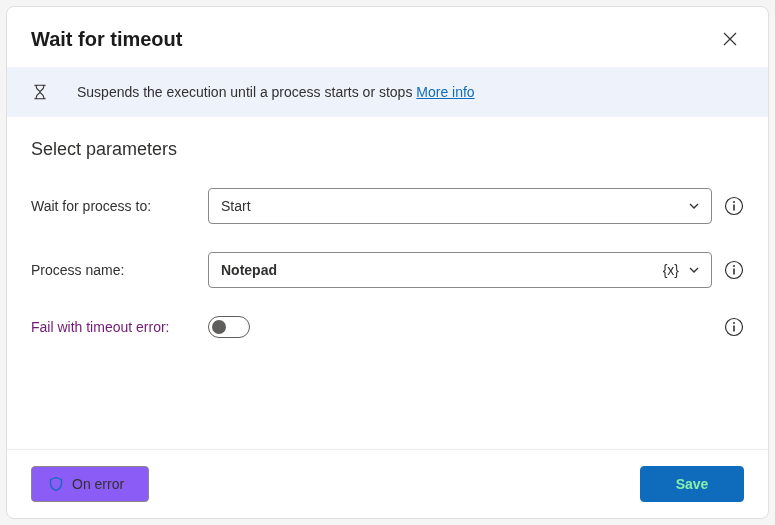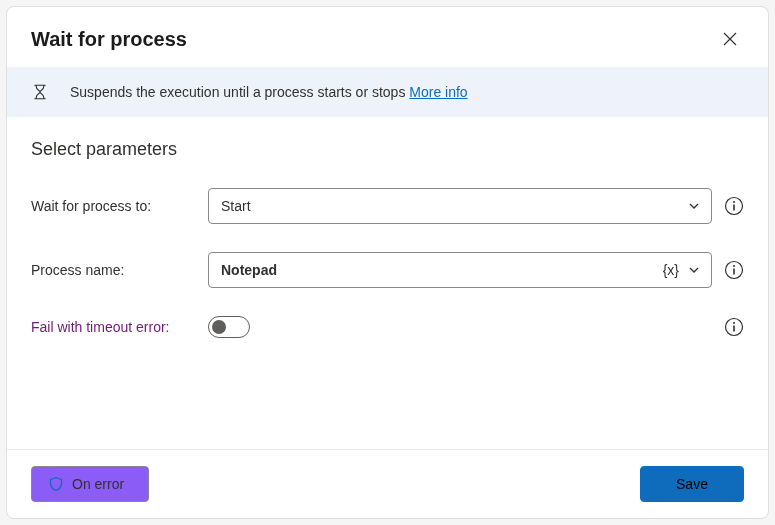--- a/index.html
+++ b/index.html
@@ -38,21 +38,21 @@
       align-items: center;
       justify-content: center;
       cursor: pointer;
       color: #333;
     }
     .info-bar {
       background: #eef3fb;
       padding: 16px 24px;
       display: flex;
       align-items: center;
-      gap: 21px;
+      gap: 28px;
       font-size: 14px;
       color: #323130;
     }
     .hourglass {
       width: 18px;
       height: 18px;
       flex-shrink: 0;
     }
     .info-link {
       color: #0f6cbd;
@@ -173,39 +173,39 @@
       font-family: inherit;
     }
     .btn-onerror {
       gap: 8px;
       padding: 0 24px 0 16px;
     }
     .footer-spacer { flex: 1; }
     .btn-primary {
       background: #0f6cbd;
       border-color: #0f6cbd;
-      color: #000000;
-      font-weight: 400;
+      color: #86efac;
+      font-weight: 700;
       min-width: 104px;
     }
     .btn-default {
       min-width: 104px;
     }
     .shield-icon {
       width: 16px;
       height: 16px;
     }
   </style>
 </head>
 <body>
 
 <div class="dialog">
 
   <div class="header">
-    <div class="title">Wait for process</div>
+    <div class="title">Wait for timeout</div>
     <div class="close-btn">
       <svg width="14" height="14" viewBox="0 0 14 14">
           <path d="M1 1 L13 13 M13 1 L1 13" stroke="#333" stroke-width="1.2" fill="none"></path>
         </svg>
     </div>
   </div>
 
   <div class="info-bar">
     <svg class="hourglass" viewBox="0 0 24 24">
         <path d="M5 3 H19 M5 21 H19 M7 3 V5 C7 9 12 10 12 12 C12 14 7 15 7 19 V21 M17 3 V5 C17 9 12 10 12 12 C12 14 17 15 17 19 V21" stroke="#323130" stroke-width="1.5" fill="none" stroke-linecap="round"></path>

